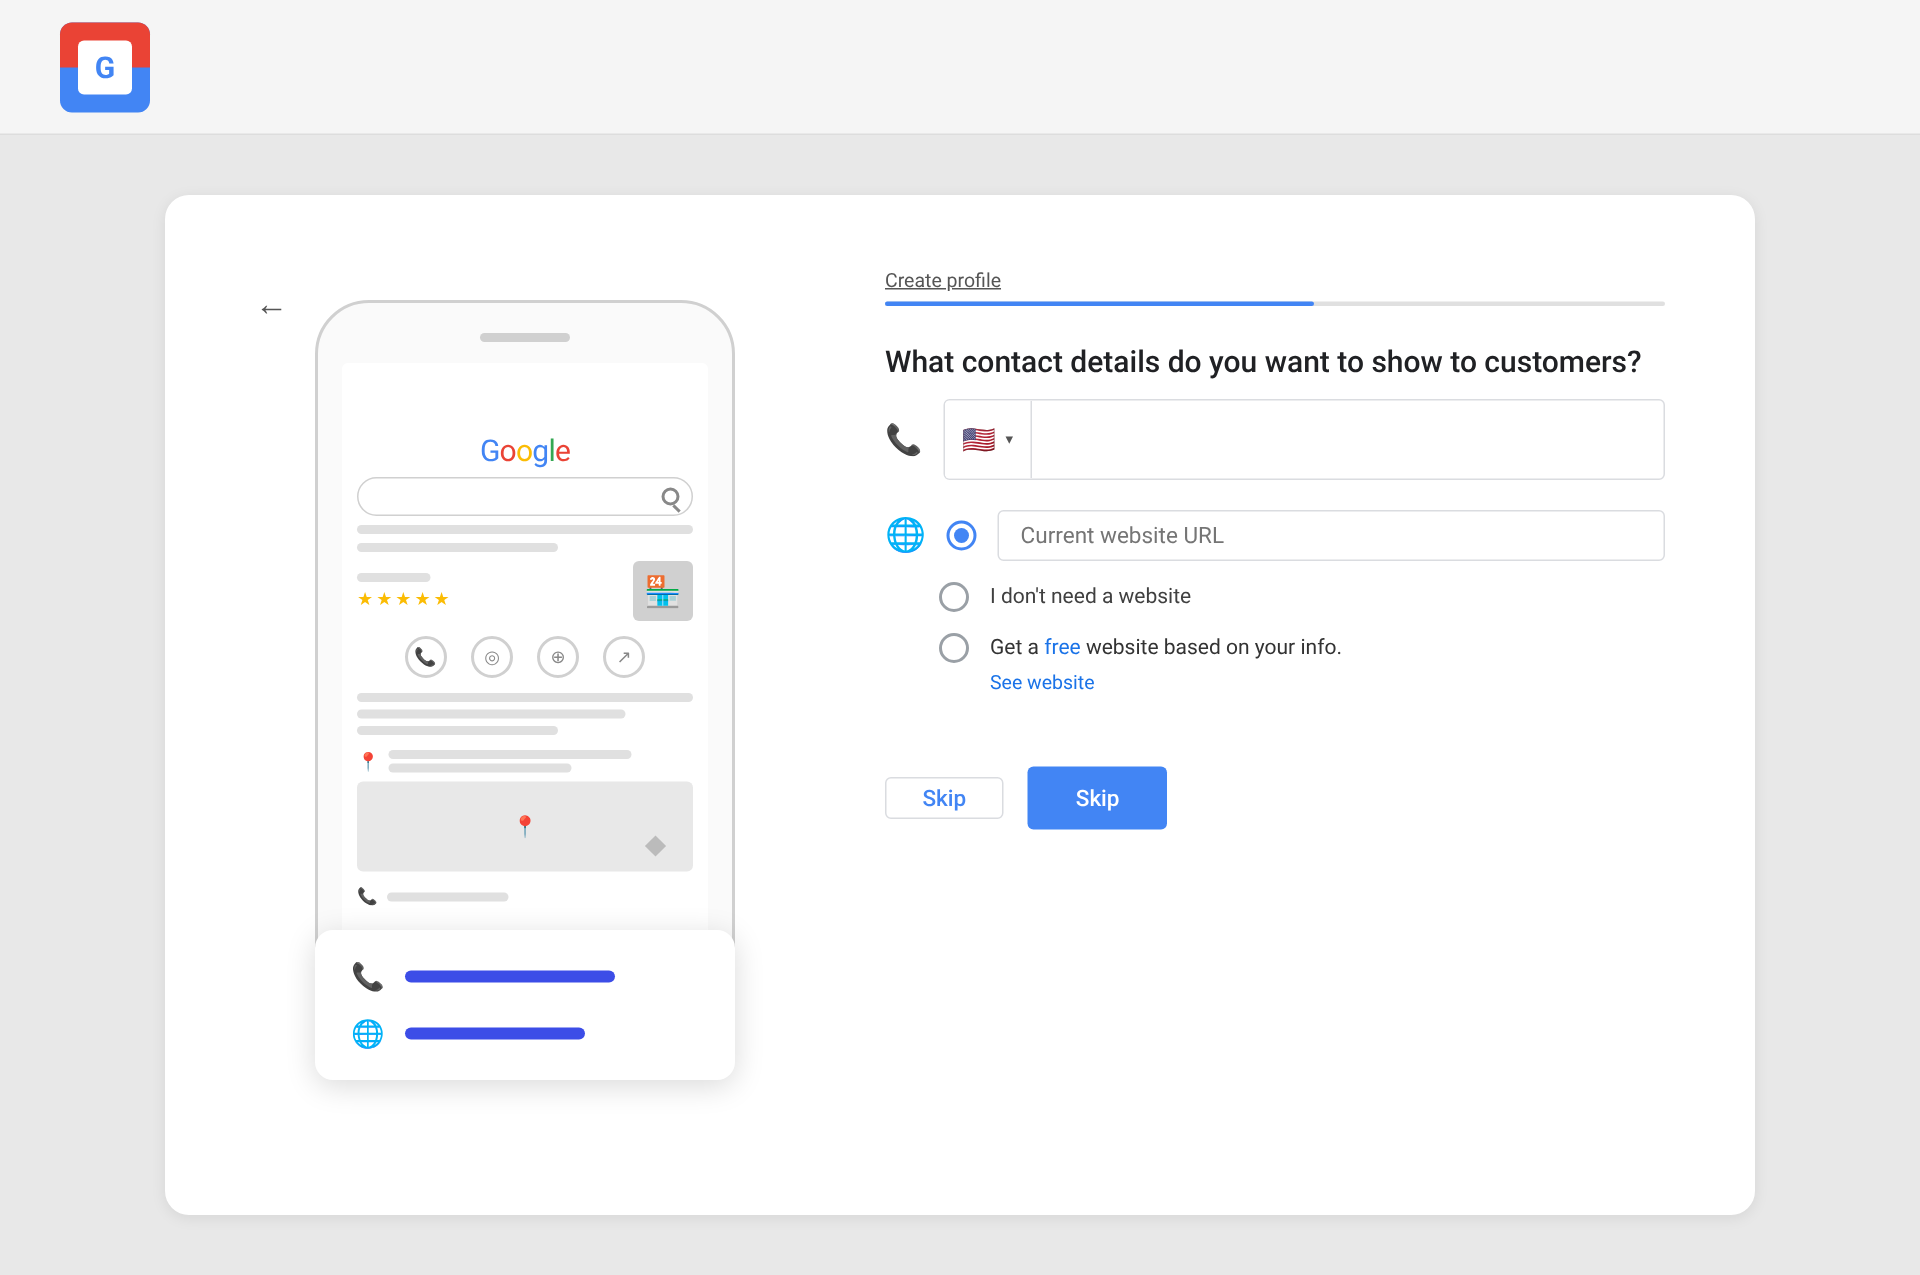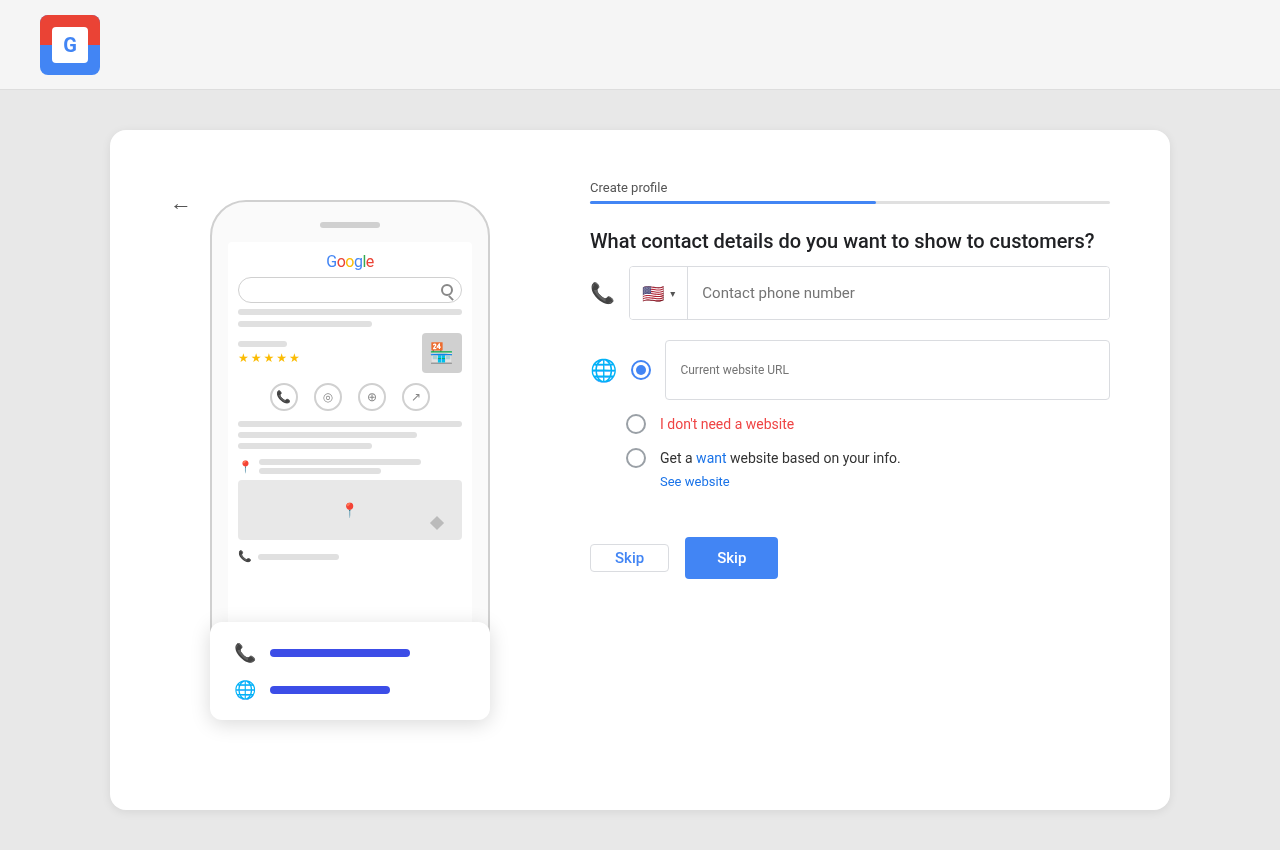--- a/index.html
+++ b/index.html
@@ -140,23 +140,24 @@
       background: white;
       border-radius: 4px;
       overflow: hidden;
       display: flex;
       flex-direction: column;
       gap: 6px;
       padding: 10px 10px 0 10px;
     }
     .google-text {
       text-align: center;
-      font-size: 16px;
+      font-size: 20px;
       font-weight: 400;
       letter-spacing: -0.5px;
+      margin-top: 36px;
     }
     .g-blue { color: #4285F4; }
     .g-red { color: #EA4335; }
     .g-yellow { color: #FBBC04; }
     .g-green { color: #34A853; }
 
     .search-bar-mock {
       width: 100%;
       height: 26px;
       border: 1px solid #d0d0d0;
@@ -298,20 +299,21 @@
       display: flex;
       flex-direction: column;
     }
     .step-header {
       margin-bottom: 24px;
     }
     .step-label {
       font-size: 13px;
       color: #555;
       margin-bottom: 6px;
+      text-decoration: underline;
     }
     .step-progress {
       width: 100%;
       height: 3px;
       background: #e0e0e0;
       border-radius: 2px;
       position: relative;
     }
     .step-progress-fill {
       position: absolute;
@@ -413,45 +415,45 @@
       width: 10px;
       height: 10px;
       background: #4285F4;
       border-radius: 50%;
     }
     .website-input {
       flex: 1;
       border: 1px solid #dadce0;
       border-radius: 4px;
       padding: 0 14px;
-      font-size: 12px;
+      font-size: 15px;
       color: #9aa0a6;
       font-family: inherit;
-      height: 60px;
+      height: 34px;
       outline: none;
     }
 
     .radio-option-row {
       display: flex;
       align-items: center;
       gap: 14px;
       margin-top: 14px;
       padding-left: 36px;
     }
     .radio-btn {
       width: 20px;
       height: 20px;
       border: 2px solid #9aa0a6;
       border-radius: 50%;
       flex-shrink: 0;
       cursor: pointer;
     }
     .radio-label {
       font-size: 14px;
-      color: #ef4444;
+      color: #404040;
     }
 
     .free-website-row {
       display: flex;
       flex-direction: column;
       padding-left: 36px;
       margin-top: 14px;
     }
     .free-website-label-row {
       display: flex;
@@ -616,41 +618,40 @@
       <h1 class="form-title">What contact details do you want to show to customers?</h1>
 
 
       <div class="phone-field-row">
         <span class="phone-icon">📞</span>
         <div class="phone-input-group">
           <div class="country-selector">
             <span class="flag-emoji">🇺🇸</span>
             <span class="dropdown-arrow">▾</span>
           </div>
-          <input type="tel" class="phone-number-input" placeholder="Contact phone number" style="">
         </div>
       </div>
 
       <div class="website-section">
         <div class="website-row">
           <span class="globe-icon">🌐</span>
           <div class="radio-circle checked"></div>
           <input type="url" class="website-input" placeholder="Current website URL" style="">
         </div>
 
         <div class="radio-option-row">
           <div class="radio-btn"></div>
           <span class="radio-label">I don't need a website</span>
         </div>
 
         <div class="free-website-row">
           <div class="free-website-label-row">
             <div class="radio-btn"></div>
             <span class="free-website-text">
-              Get a <a href="#">want</a> website based on your info.
+              Get a <a href="#">free</a> website based on your info.
             </span>
           </div>
           <a href="#" class="see-details-link">See website</a>
         </div>
       </div>
 
       <div class="button-row">
         <button class="btn-skip">Skip</button>
         <button class="btn-next">Skip</button>
       </div>

